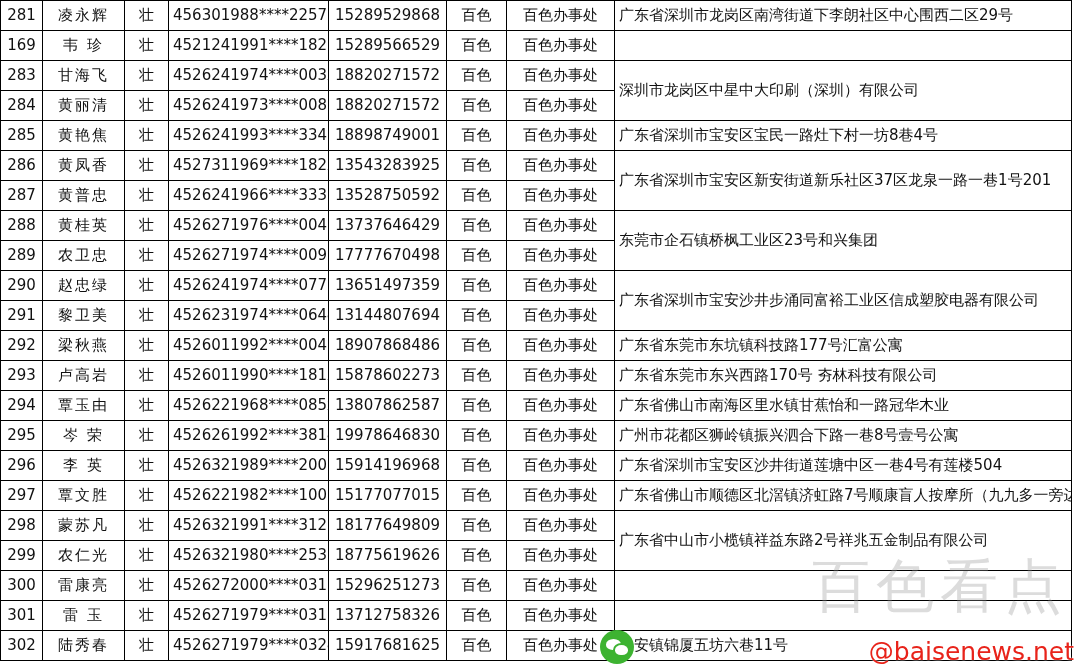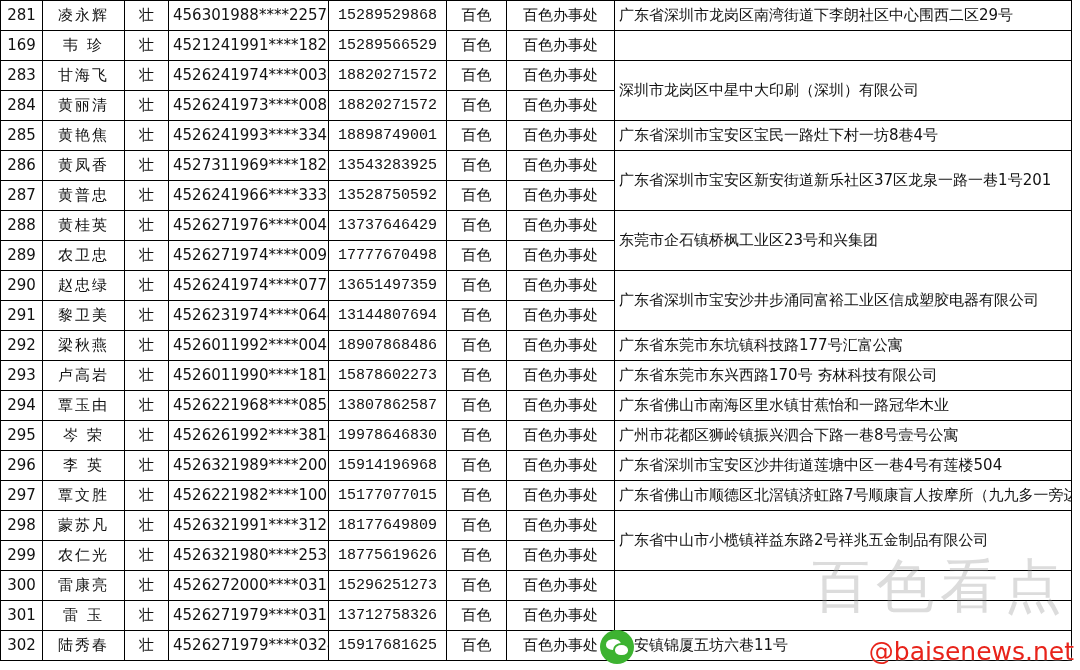--- a/index.html
+++ b/index.html
@@ -28,21 +28,21 @@
     height: 30px;
     vertical-align: middle;
     box-sizing: border-box;
     overflow: hidden;
     white-space: nowrap;
   }
   td.c-index   { width: 42px;  text-align: center; font-size: 15px; }
   td.c-name    { width: 82px;  text-align: center; letter-spacing: 2px; }
   td.c-eth     { width: 44px;  text-align: center; }
   td.c-id      { width: 160px; text-align: left; font-size: 14px; }
-  td.c-phone   { width: 118px; text-align: center; font-size: 14px; font-family: Liberation Mono, monospace; }
+  td.c-phone   { width: 118px; text-align: center; font-size: 14px; }
   td.c-region  { width: 60px;  text-align: center; }
   td.c-office  { width: 108px; text-align: center; }
   td.c-addr    { text-align: left; padding-left: 8px; font-size: 14px; }
 
   
   .watermark {
     position: absolute;
     right: 12px;
     bottom: 44px;
     font-size: 58px;

